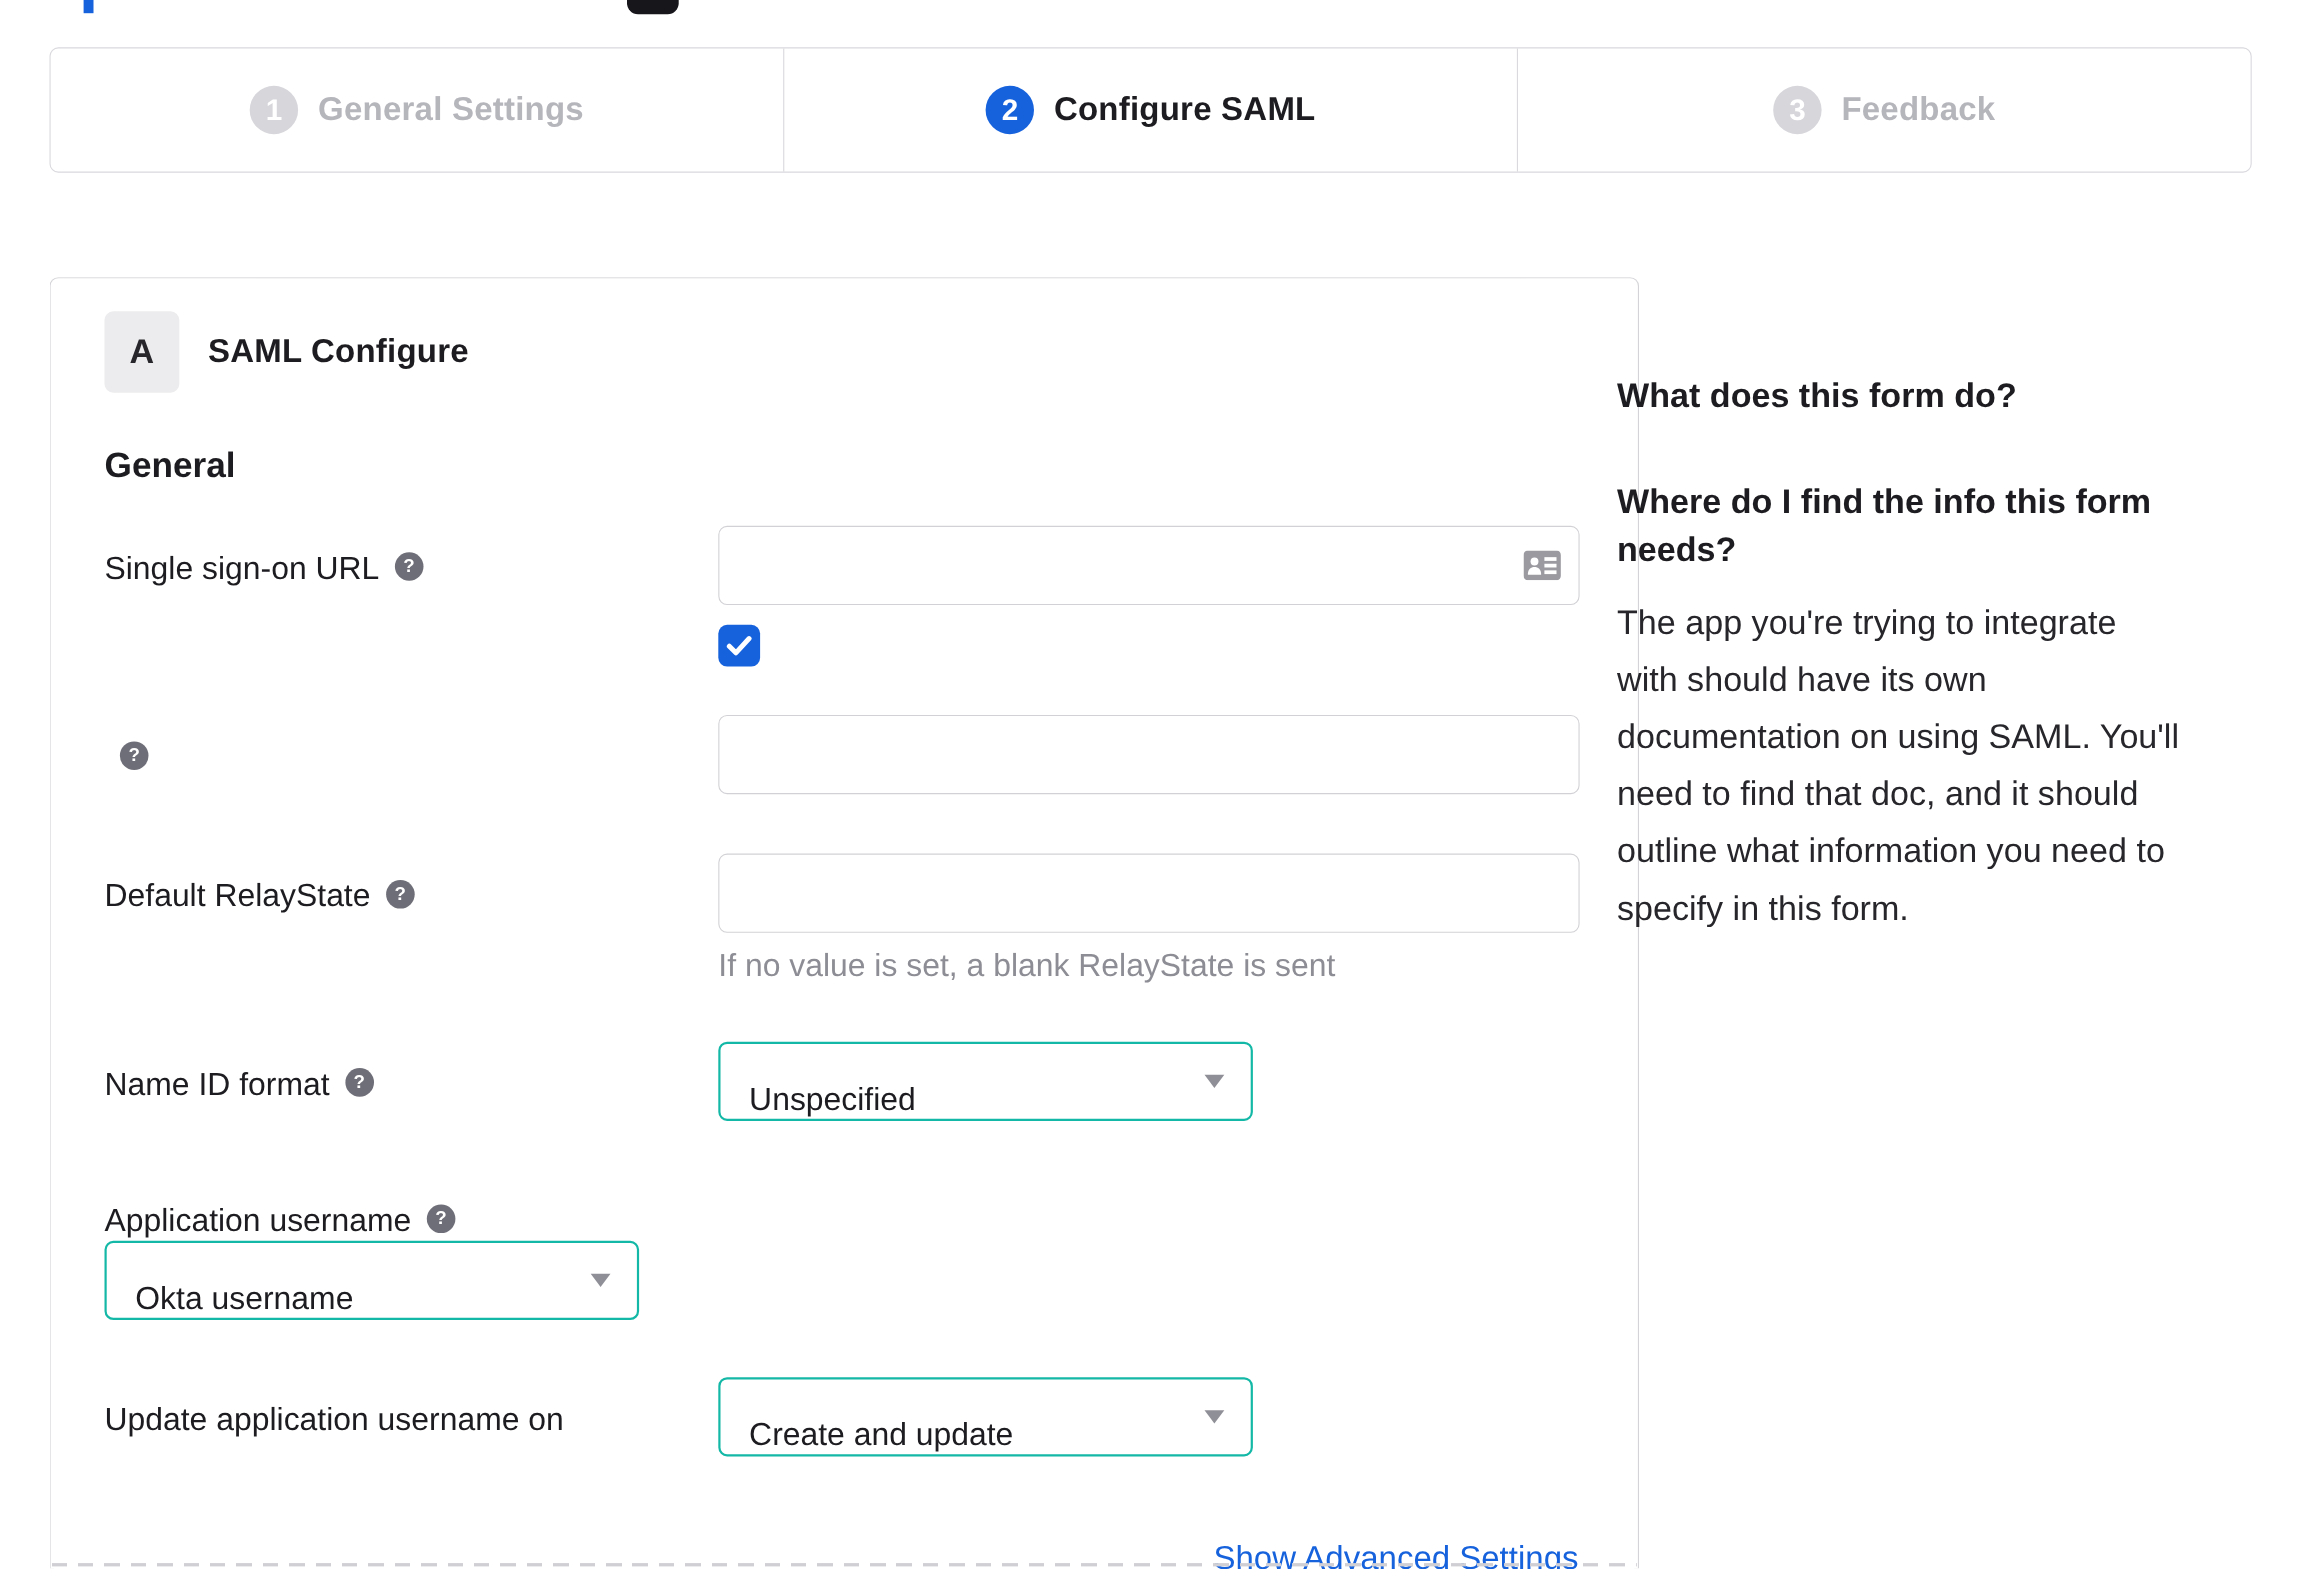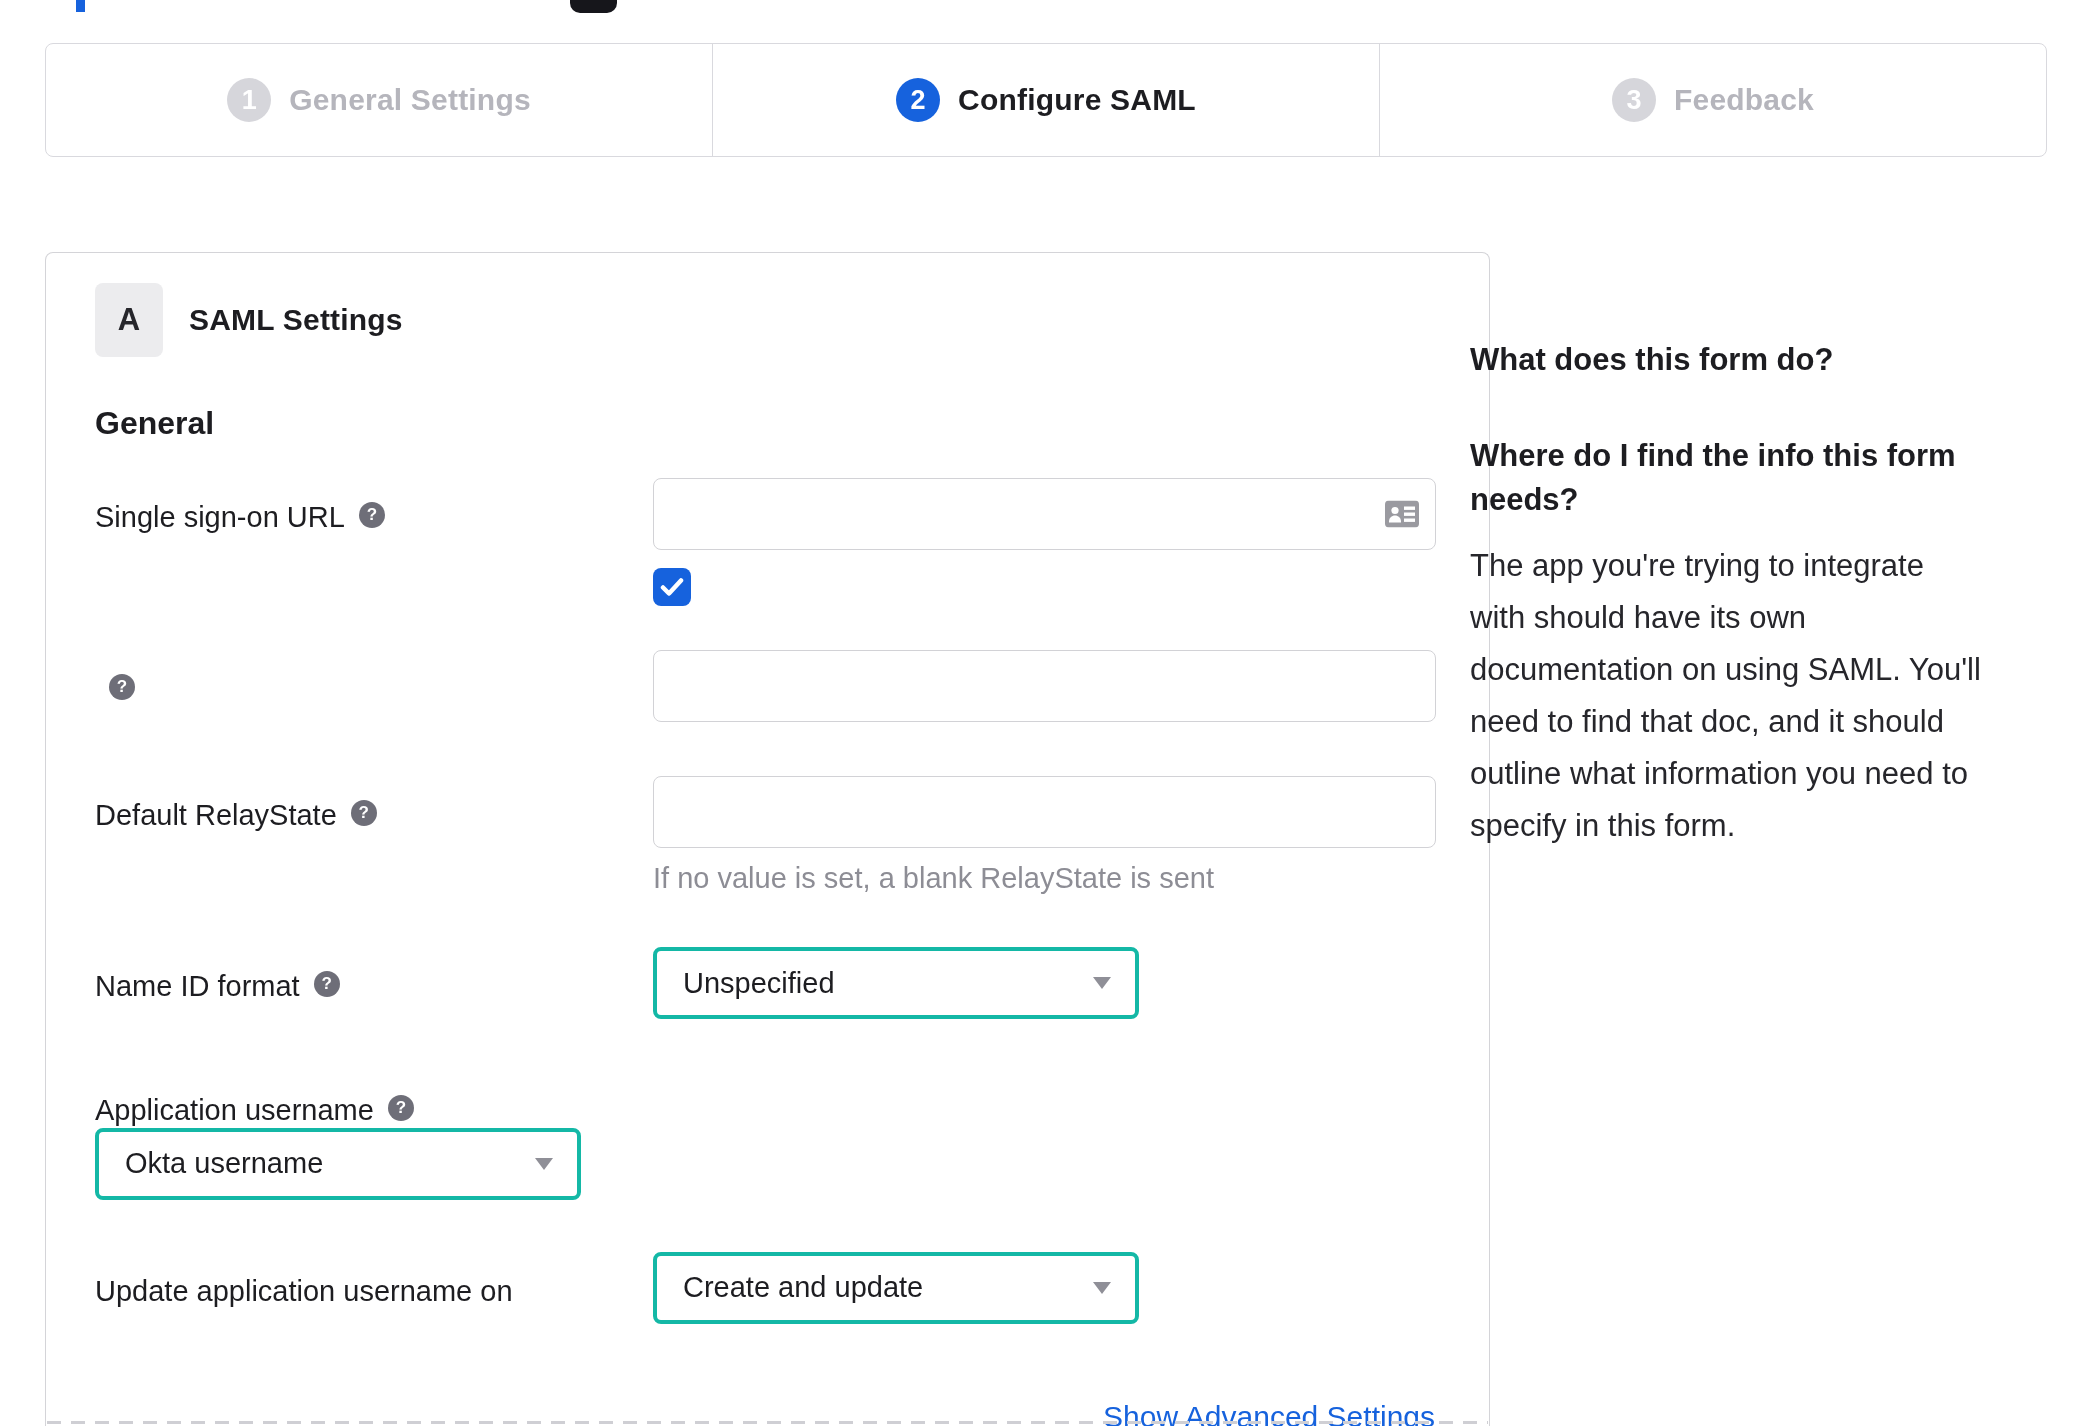--- a/index.html
+++ b/index.html
@@ -59,22 +59,22 @@
     width:34px; height:27px; }
 
   .checkbox-row { margin-top:18px; display:flex; align-items:center; gap:22px; }
   .checkbox { width:38px; height:38px; border-radius:8px; background:#1662dd;
     display:flex; align-items:center; justify-content:center; cursor:pointer;
     flex:0 0 auto; }
   .checkbox-label { font-size:30px; color:#1d1d21; }
 
   .hint { margin-top:14px; font-size:29px; color:#8d8d95; }
 
-  .select { position:relative; width:486px; height:72px; border:4px solid #14b8a6;
-    border-radius:8px; background:#fff; display:flex; align-items:center;
+  .select { position:relative; width:486px; height:72px; border:2px solid #14b8a6;
+    border-radius:8px; background:#fff; display:flex; align-items:flex-end;
     padding:0 56px 0 26px; font-size:29px; color:#1d1d21; cursor:pointer; }
   .select .caret { position:absolute; right:24px; top:50%; transform:translateY(-50%);
     width:0; height:0; border-left:9px solid transparent; border-right:9px solid transparent;
     border-top:12px solid #8f8f97; }
 
   .row-sso      { margin-top:36px; }
   .row-audience { margin-top:44px; }
   .row-relay    { margin-top:54px; }
   .row-nameid   { margin-top:52px; }
   .row-appuser  { margin-top:52px;flex-direction:column; }
@@ -109,21 +109,21 @@
   <div class="step">
     <span class="step-circle">3</span>
     <span class="step-label">Feedback</span>
   </div>
 </div>
 
 <div class="panel">
 
   <div class="section-head">
     <span class="section-badge">A</span>
-    <span class="section-title">SAML Settings</span>
+    <span class="section-title">SAML Configure</span>
   </div>
 
   <div class="general-heading">General</div>
 
   <div class="form-row row-sso">
     <div class="label-col">
       <span class="lbl">Single sign-on URL</span>
       <span class="help-icon">?</span>
     </div>
     <div class="field-col">

